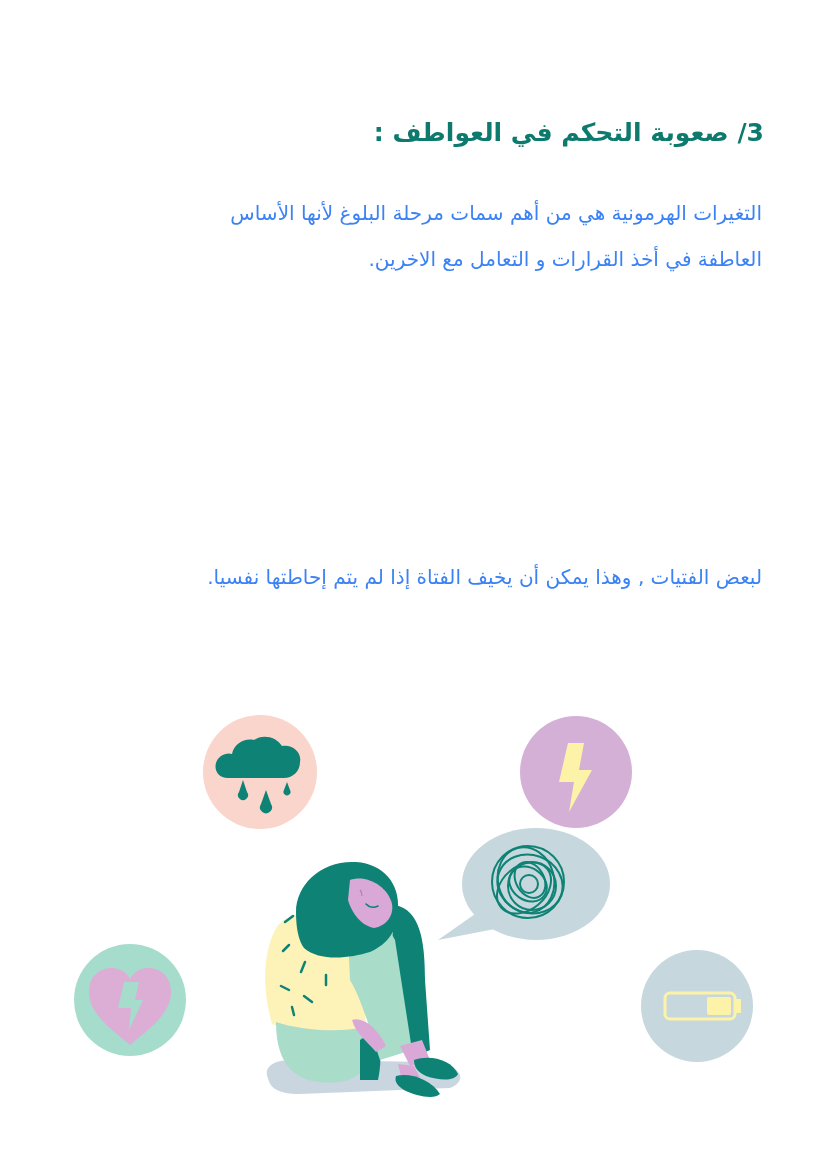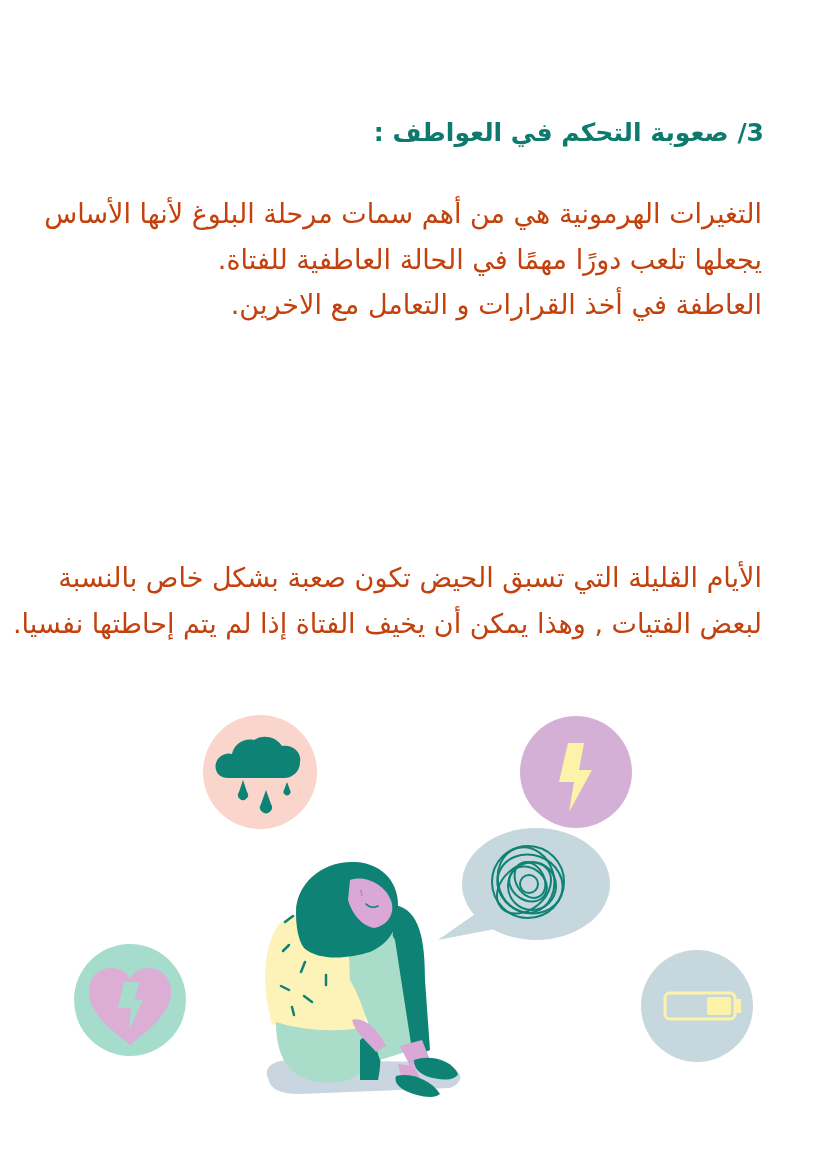--- a/index.html
+++ b/index.html
@@ -22,46 +22,44 @@
       unicode-bidi: plaintext;
     }
 
     .body-text {
       position: absolute;
       right: 66px;
       width: 700px;
       direction: rtl;
       text-align: right;
       font-family: "DejaVu Sans", sans-serif;
-      font-size: 27px;
+      font-size: 20px;
       line-height: 45.5px;
-      color: #c2410c;
+      color: #3b82f6;
     }
     .body-text .line { display: block; white-space: nowrap; }
     .para1 { top: 191px; }
     .para2 { top: 555px; }
 
     .illustration { position: absolute; left: 0; top: 690px; width: 828px; height: 460px; }
     .illustration svg { display: block; }
   </style>
 </head>
 <body>
 
 <div class="page">
 
   <h2 class="heading">3/ صعوبة التحكم في العواطف  :</h2>
 
   <div class="body-text para1">
     <span class="line">التغيرات الهرمونية هي من أهم سمات مرحلة البلوغ لأنها الأساس</span>
-    <span class="line">يجعلها تلعب دورًا مهمًا في الحالة العاطفية للفتاة.</span>
     <span class="line">العاطفة في أخذ القرارات و التعامل مع الاخرين.</span>
   </div>
 
   <div class="body-text para2">
-    <span class="line">الأيام القليلة التي تسبق الحيض تكون صعبة بشكل خاص بالنسبة</span>
     <span class="line">لبعض الفتيات , وهذا يمكن أن يخيف الفتاة إذا لم يتم إحاطتها نفسيا.</span>
   </div>
 
   <div class="illustration">
     <svg width="828" height="460" viewBox="0 690 828 460" xmlns="http://www.w3.org/2000/svg">
 
       <g>
         <circle cx="260" cy="772" r="57" fill="#f9d5cb"></circle>
         <path d="M228 778 C218 778 214 770 216 763 C218 756 226 752 232 754 C234 744 244 738 254 740 C262 734 276 736 282 746 C292 744 302 752 300 762 C300 772 292 778 284 778 Z" fill="#0e8375"></path>
         <path d="M243 780 L239 792 A5 5 0 1 0 247 792 Z" fill="#0e8375"></path>

